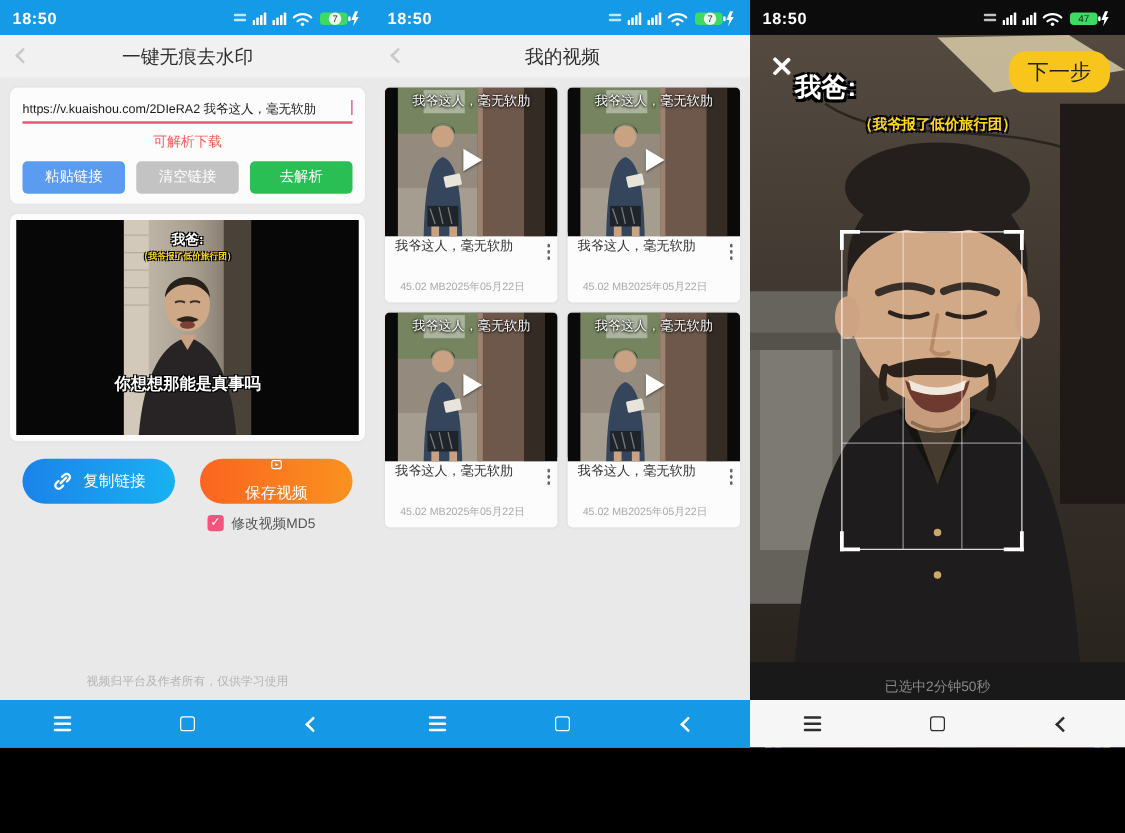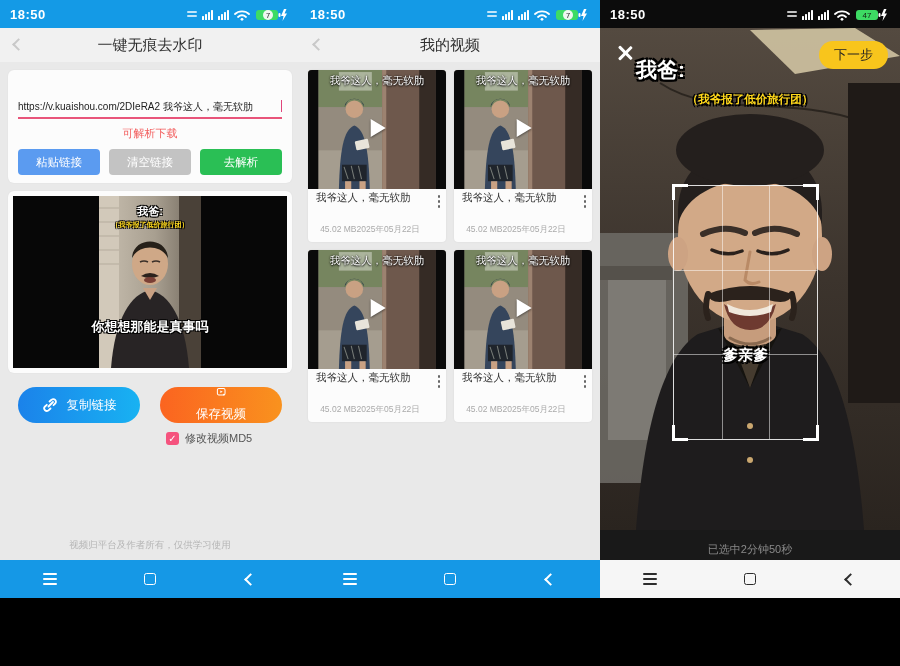--- a/index.html
+++ b/index.html
@@ -19,21 +19,21 @@
   .sb-net i { display:block; width:10px; height:2px; background:rgba(255,255,255,.75); border-radius:1px; }
 
   
   .header { height:34px; background:#f1f1f1; position:relative; display:flex; align-items:center; justify-content:center; }
   .back-chev { position:absolute; left:14px; top:12px; width:9px; height:9px; border-top:2.5px solid #c9c9c9; border-left:2.5px solid #c9c9c9; transform:rotate(-45deg); }
   .header-title { font-size:15px; color:#2f2f2f; }
 
   
   .card { background:#fcfcfc; border-radius:6px; margin:8px; box-shadow:0 0 2px rgba(0,0,0,.06); }
   .card-input { padding:10px 10px 8px; }
-  .url-row { border-bottom:2px solid #e8547a; padding-bottom:3px; display:flex; align-items:flex-start;margin-top:20px; }
+  .url-row { border-bottom:2px solid #e8547a; padding-bottom:3px; display:flex; align-items:flex-start; }
   .url-text { font-size:10px; color:#1c1c1c; white-space:nowrap; overflow:hidden; flex:1; }
   .caret { width:1.5px; height:12px; background:#e0457b; margin-left:1px; flex:none; }
   .hint { text-align:center; color:#f25c5c; font-size:11px; margin:7px 0 8px; }
   .btn-row { display:flex; gap:9px;border-radius:10px; }
   .btn-row .btn { flex:1; height:26px; line-height:26px; text-align:center; color:#fff; font-size:11.5px; border-radius:4px; }
   .btn-paste { background:#5b9bf0; }
   .btn-clear { background:#c3c3c3; }
   .btn-parse { background:#2abf55; }
 
   .card-preview { padding:5px; }
@@ -91,21 +91,21 @@
   .dots { position:absolute; right:6px; top:9px; display:flex; flex-direction:column; gap:2.5px; }
   .dots i { width:2.5px; height:2.5px; border-radius:50%; background:#666; display:block; }
 
   
   .editor-stage { position:absolute; top:28px; left:0; width:300px; height:502px; background:#2c2622; overflow:hidden; }
   .editor-stage svg { position:absolute; inset:0; }
   .close-x { position:absolute; top:16px; left:16px; width:18px; height:18px; }
   .close-x::before, .close-x::after { content:""; position:absolute; left:8px; top:0; width:2.5px; height:18px; background:#fff; border-radius:1px; }
   .close-x::before { transform:rotate(45deg); }
   .close-x::after { transform:rotate(-45deg); }
-  .next-btn { position:absolute; top:13px; right:12px; background:#f8c51c; color:#222; font-size:13px; padding:5px 15px; border-radius:14px; }
+  .next-btn { position:absolute; top:13px; right:12px; background:#f8c51c; color:#222; font-size:17px; padding:5px 15px; border-radius:14px; }
   .ed-title { position:absolute; top:28px; left:36px; color:#fff; font-size:21px; font-weight:900;
     text-shadow:-2px -2px 0 #000,2px -2px 0 #000,-2px 2px 0 #000,2px 2px 0 #000,0 2px 0 #000; }
   .ed-sub { position:absolute; top:64px; width:100%; text-align:center; color:#ffd81a; font-size:11.5px; font-weight:bold;
     text-shadow:-1.5px -1.5px 0 #000,1.5px -1.5px 0 #000,-1.5px 1.5px 0 #000,1.5px 1.5px 0 #000; }
   .crop-frame { position:absolute; left:73px; top:157px; width:145px; height:255px; border:1px solid rgba(255,255,255,.85); }
   .gridline { position:absolute; background:rgba(255,255,255,.5); }
   .gl-v1 { left:33.3%; top:0; width:1px; height:100%; }
   .gl-v2 { left:66.6%; top:0; width:1px; height:100%; }
   .gl-h1 { top:33.3%; left:0; height:1px; width:100%; }
   .gl-h2 { top:66.6%; left:0; height:1px; width:100%; }
@@ -565,21 +565,20 @@
 
       <div class="crop-frame">
         <div class="gridline gl-v1"></div>
         <div class="gridline gl-v2"></div>
         <div class="gridline gl-h1"></div>
         <div class="gridline gl-h2"></div>
         <span class="corner c-tl"></span>
         <span class="corner c-tr"></span>
         <span class="corner c-bl"></span>
         <span class="corner c-br"></span>
-        <div class="ed-name">爹亲爹</div>
       </div>
     </div>
 
     <div class="editor-bottom">
       <div class="selected-label">已选中2分钟50秒</div>
       <div class="filmstrip">
         <span class="fs-handle fs-left"></span>
         <div class="fs-inner">
             <div class="frame-tile" style="background: radial-gradient(circle at 50% 34%, rgb(201, 161, 131) 0px, rgb(201, 161, 131) 5px, rgba(0, 0, 0, 0) 6px), linear-gradient(rgb(95, 83, 72), rgb(36, 29, 24));">
               <div class="frame-cap"></div>

